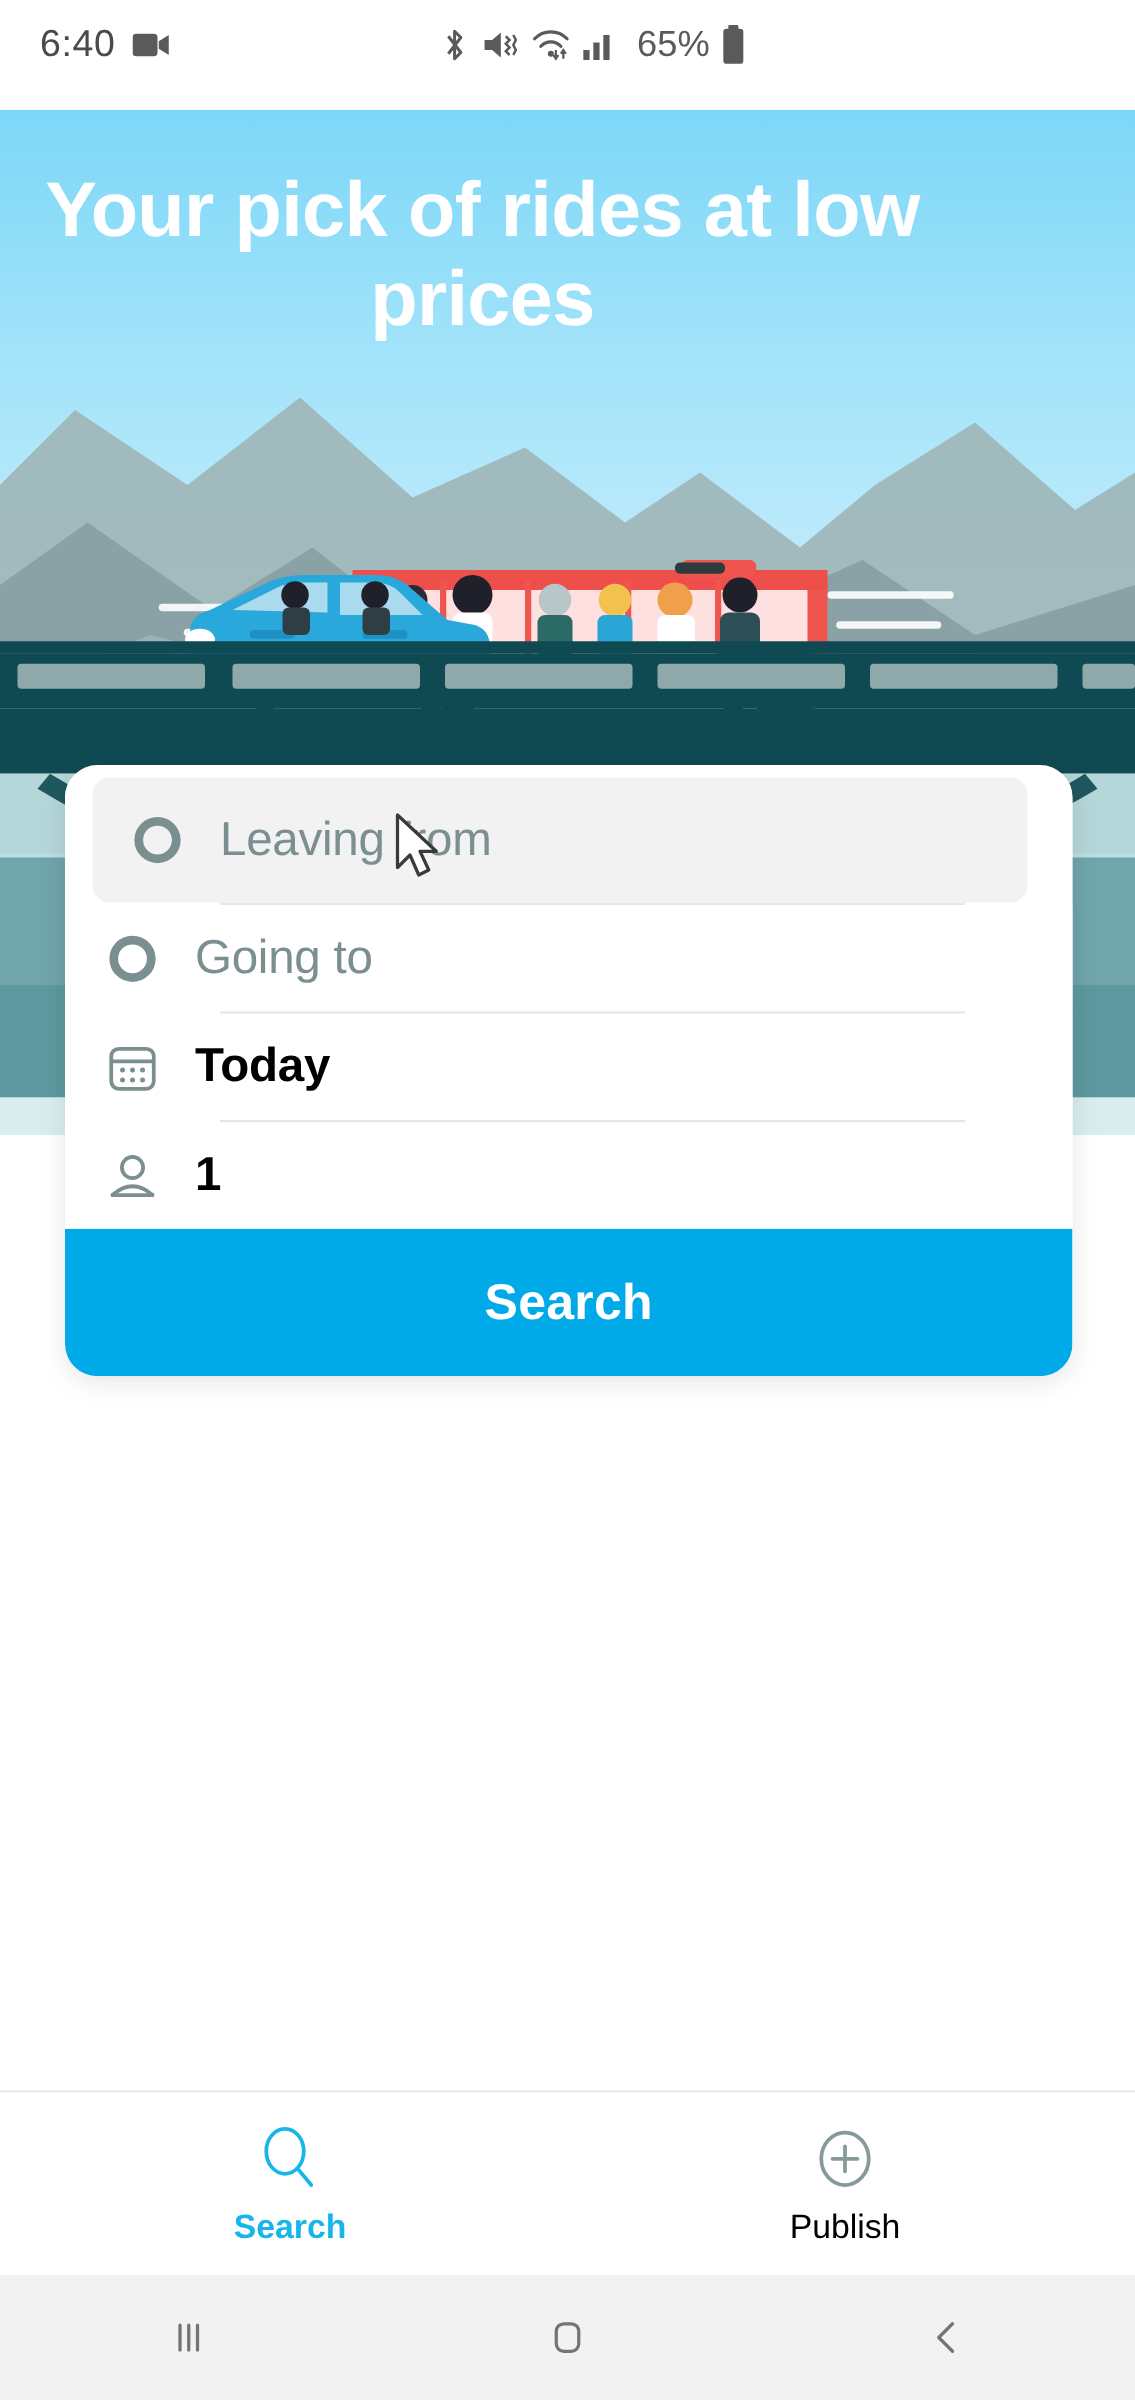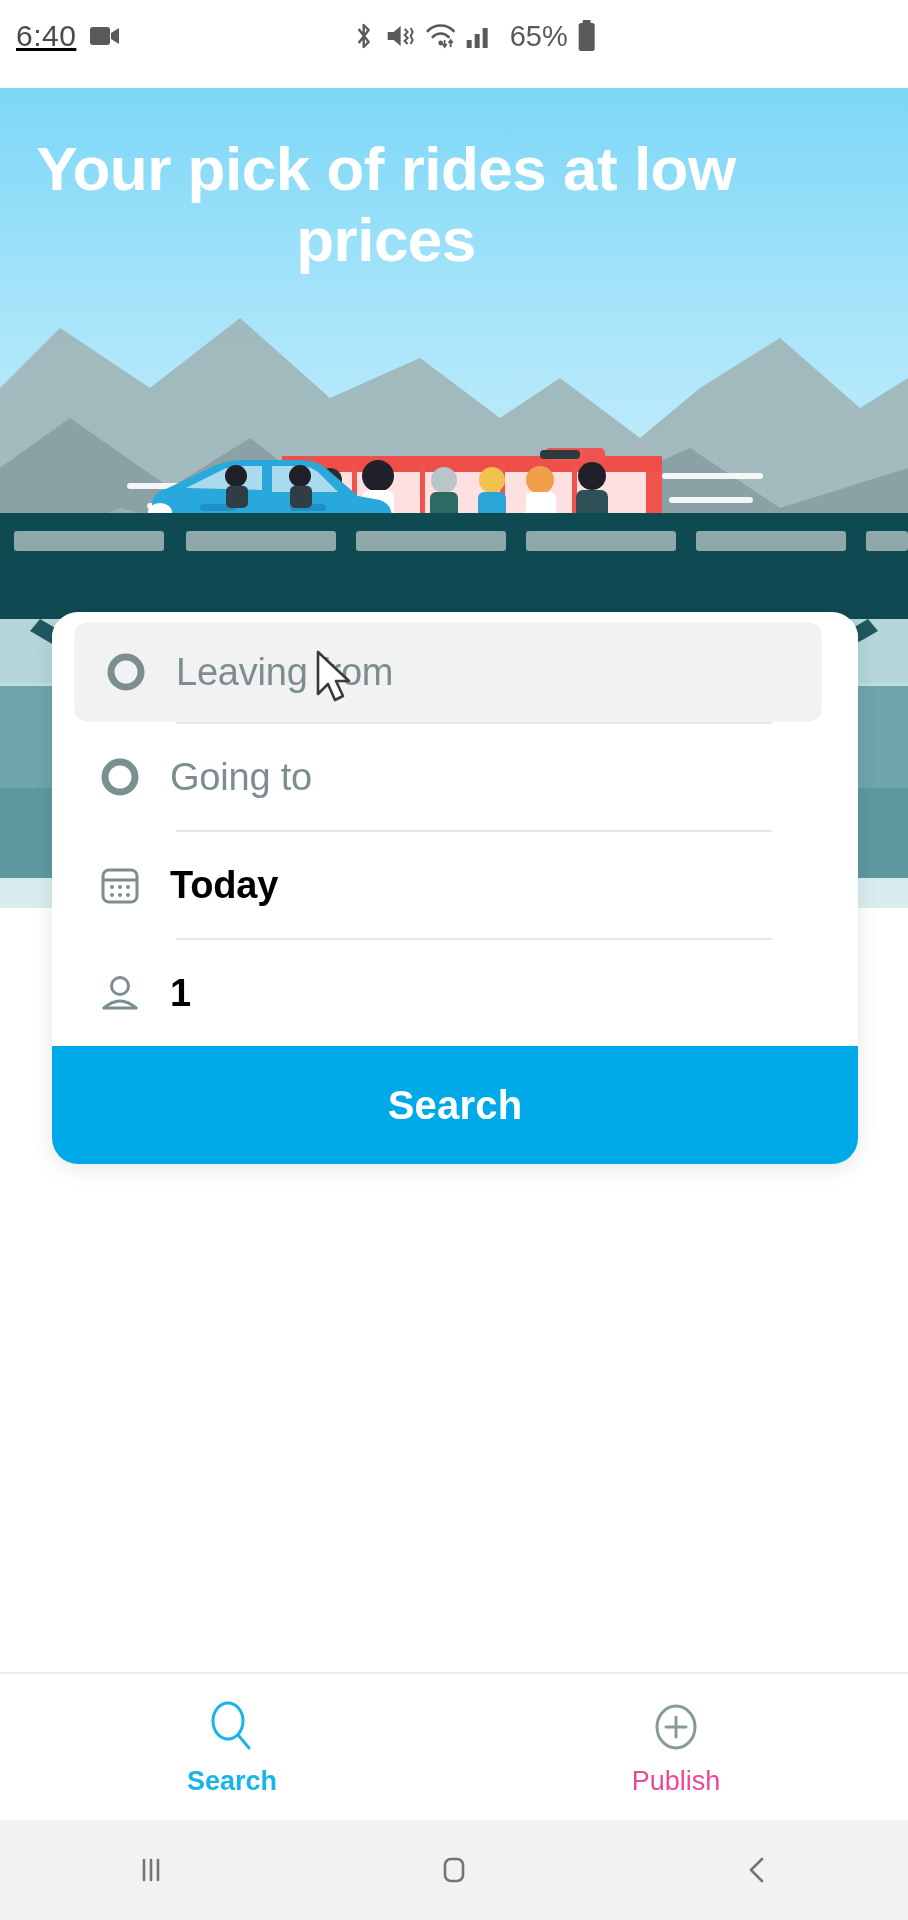--- a/index.html
+++ b/index.html
@@ -9,22 +9,21 @@
     background: #ffffff;
     overflow: hidden;
   }
   body { position: relative; }
 
   
   .statusbar {
     position: absolute; top: 0; left: 0; width: 908px; height: 72px;
     background: #ffffff;
     display: flex; align-items: center;
-    padding: 0 16px;
-    text-decoration: underline;
+    padding: 0 32px;
   }
   .sb-left { display: flex; align-items: center; gap: 14px; }
   .sb-time { font-size: 30px; color: #4a4a4a; letter-spacing: .5px; }
   .sb-right {
     position: absolute; left: 50%; transform: translateX(-42%);
     display: flex; align-items: center; gap: 9px;
   }
   .sb-battery-text { font-size: 29px; color: #5a5a5a; margin-left: 7px; }
   .sb-icon { display: inline-flex; align-items: center; }
 
@@ -52,22 +51,22 @@
     width: 806px;
     background: #ffffff;
     border-radius: 26px;
     box-shadow: 0 4px 22px rgba(0,0,0,0.10);
     overflow: hidden;
   }
   .card-fields { padding: 0 0 0 0; background:#fff; }
   .field-row {
     position: relative;
     display: flex; align-items: center;
-    height: 106px;
-    padding-left: 44px;
+    height: 85px;
+    padding-left: 30px;
     background: #ffffff;
   }
   .field-row.highlight {
     background: #f2f2f2;
     border-radius: 14px;
     margin: 10px 36px 0 22px;
     height: 100px;
     padding-left: 28px;
     width: auto;
   }
@@ -118,21 +117,21 @@
     border-top: 2px solid #ececec;
     display: flex; align-items: center; justify-content: space-around;
     padding: 0 10px;
   }
   .nav-item {
     width: 180px;
     display: flex; flex-direction: column; align-items: center;
     gap: 12px;
     cursor: pointer;
   }
-  .nav-label { font-size: 27px; color: #ec4899; }
+  .nav-label { font-size: 27px; color: #000000; }
   .nav-item.active .nav-label { color: #18b6e8; font-weight: bold; }
   .nav-ico { height: 56px; display: flex; align-items: flex-end; }
 
   
   .androidnav {
     position: absolute; left: 0; bottom: 0; width: 908px; height: 100px;
     background: #f2f2f2;
     display: flex; align-items: center; justify-content: space-around;
   }
   .anav-btn { width: 150px; display: flex; align-items: center; justify-content: center; cursor: pointer; }

